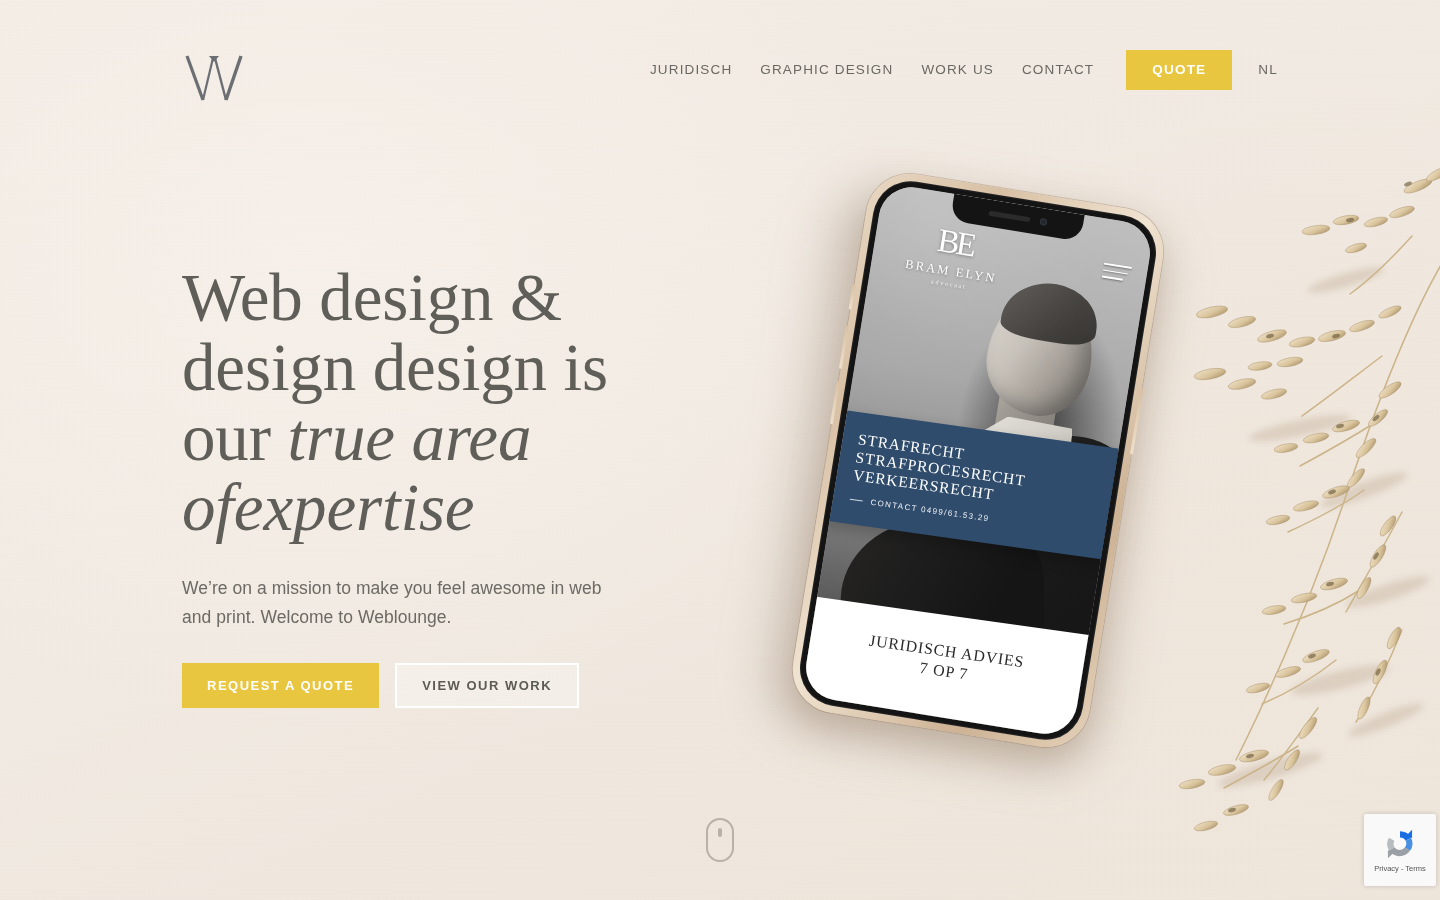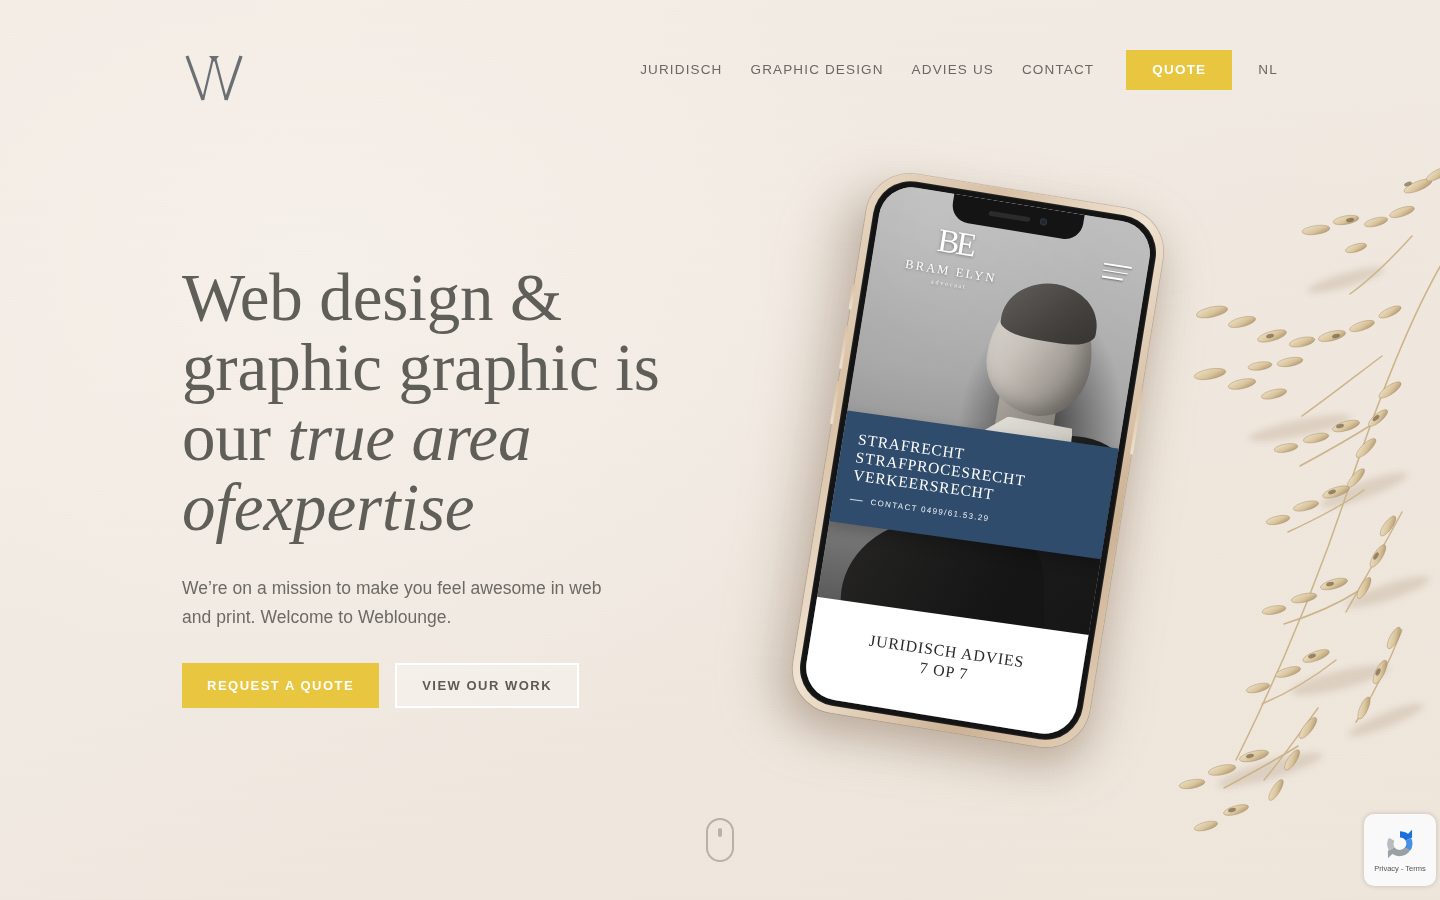--- a/index.html
+++ b/index.html
@@ -472,21 +472,21 @@
   }
 
   
   .recaptcha {
     position: absolute;
     right: 4px;
     bottom: 14px;
     width: 72px;
     height: 72px;
     background: #f9f9f9;
-    border-radius: 10px;
+    border-radius: 2px;
     box-shadow: 0 0 5px rgba(0,0,0,.18);
     z-index: 60;
     display: flex;
     flex-direction: column;
     align-items: center;
     justify-content: center;
     gap: 3px;
     cursor: pointer;
   }
   .recaptcha .mark { width: 34px; height: 34px; }
@@ -512,31 +512,31 @@
           <path d="M33 10 L44 52" stroke-width="2.4"></path>
           <path d="M44 52 L59 8" stroke-width="3.4"></path>
         </g>
         <path d="M27 8 L37 8 L32 14 Z" fill="#6b6e72"></path>
       </svg>
     </a>
 
     <nav class="main-nav">
       <a class="nav-link">JURIDISCH</a>
       <a class="nav-link">GRAPHIC DESIGN</a>
-      <a class="nav-link">ADVIES US</a>
+      <a class="nav-link">WORK US</a>
       <a class="nav-link">CONTACT</a>
       <a class="nav-link quote">QUOTE</a>
       <a class="nav-link lang">NL</a>
     </nav>
   </header>
 
   <section class="hero-copy">
     <h1 class="hero-title">
       <span>Web design &amp;</span><br>
-      <span>graphic graphic is</span><br>
+      <span>design design is</span><br>
       <span>our </span><span class="em">true area</span><br>
       <span class="em">ofexpertise</span>
     </h1>
 
     <p class="hero-sub">We’re on a mission to make you feel awesome in web and print. Welcome to Weblounge.</p>
 
     <div class="hero-actions">
       <a class="btn btn-primary">REQUEST A QUOTE</a>
       <a class="btn btn-ghost">VIEW OUR WORK</a>
     </div>

